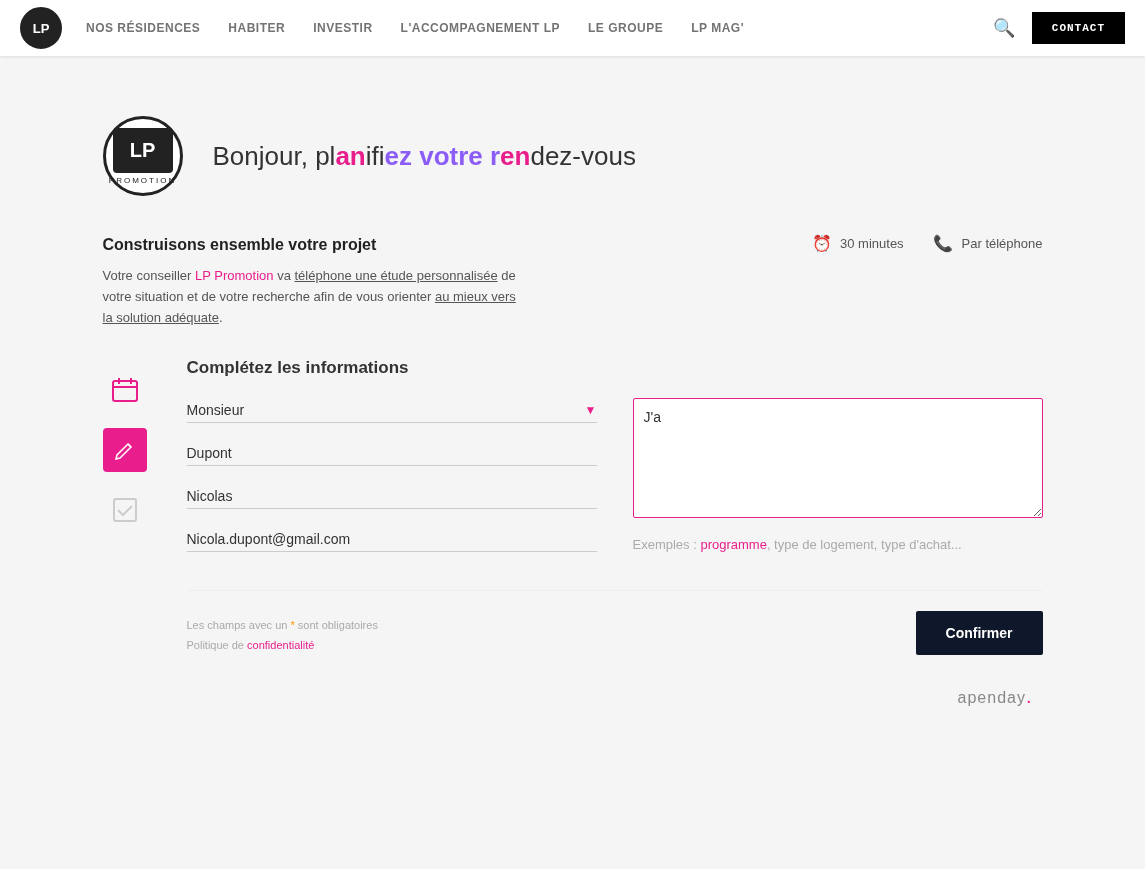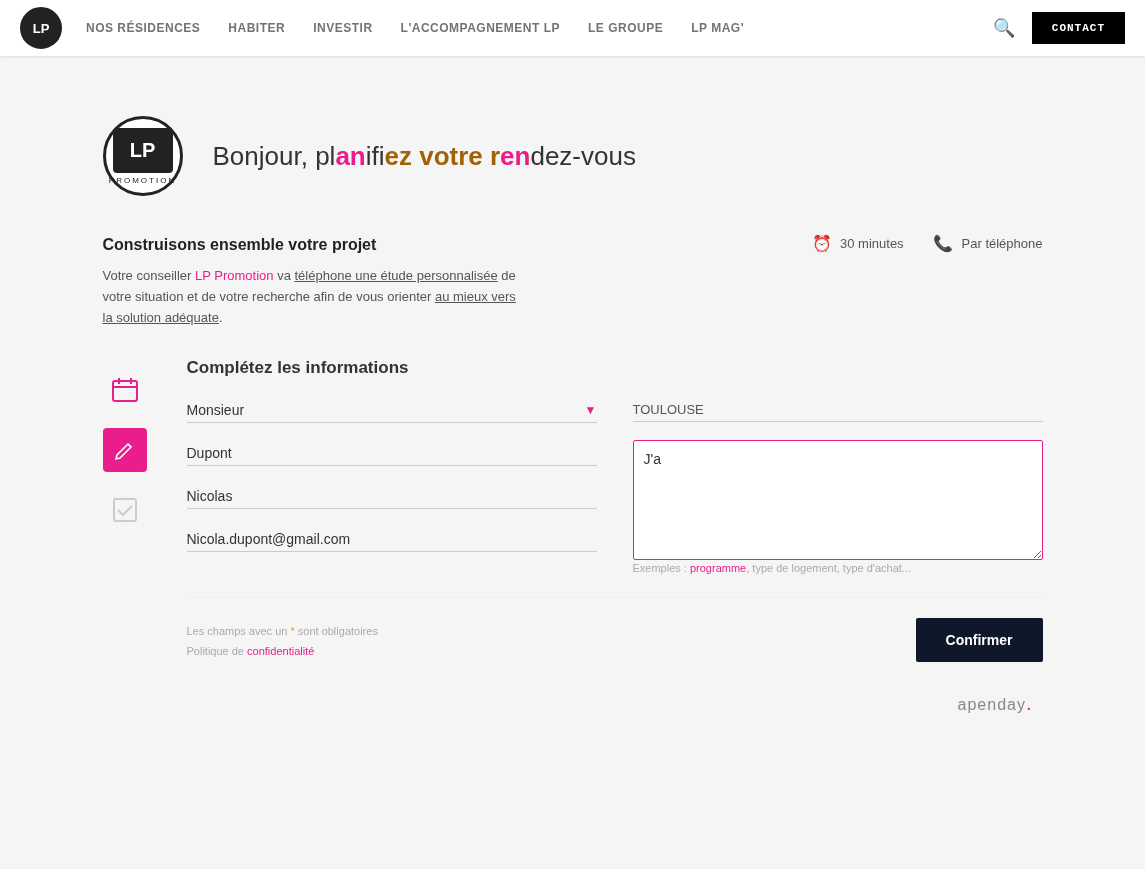--- a/index.html
+++ b/index.html
@@ -136,21 +136,21 @@
       letter-spacing: 2px;
       text-transform: uppercase;
       margin-top: 3px;
     }
     .intro-title {
       font-size: 26px;
       font-weight: 400;
       color: #333;
     }
     .intro-title .highlight-plan { color: #e91e8c; font-weight: 700; }
-    .intro-title .highlight-ifi { color: #a16207; font-weight: 700; margin-top: 36px; }
+    .intro-title .highlight-ifi { color: #8b5cf6; font-weight: 700; margin-top: 36px; }
     .intro-title .highlight-ren { color: #e91e8c; font-weight: 700; }
 
     
     .info-row {
       margin-bottom: 24px;
     }
     .info-row h2 {
       font-size: 16px;
       font-weight: 700;
       color: #222;
@@ -277,23 +277,23 @@
       border-radius: 2px;
       padding: 10px;
       font-size: 14px;
       color: #333;
       resize: vertical;
       height: 120px;
       outline: none;
       font-family: Arial, sans-serif;
     }
     .textarea-hint {
-      font-size: 11px;
+      font-size: 13px;
       color: #aaa;
-      margin-top: 1px;
+      margin-top: 18px;
       line-height: 1.4;
     }
     .textarea-hint .pink { color: #e91e8c; }
 
     
     .form-divider {
       border: none;
       border-top: 1px solid #eee;
       margin: 20px 0;
     }
@@ -443,23 +443,20 @@
             <input type="text" class="form-input" value="Nicolas" style="">
           </div>
 
           <div class="form-field" style="margin-bottom:18px;">
             <input type="email" class="form-input" value="Nicola.dupont@gmail.com" style="">
           </div>
         </div>
 
         <div>
 
-          <div class="form-field" style="margin-bottom:18px;">
-            <input type="text" class="form-input" value="TOULOUSE" style="text-transform: uppercase; font-size: 13px; color: rgb(85, 85, 85);">
-          </div>
 
           <div class="textarea-wrapper">
             <textarea class="form-textarea" style="">J'a</textarea>
             <div class="textarea-hint">
               Exemples : <span class="pink">programme</span>, type de logement, type d'achat...
             </div>
           </div>
         </div>
       </div>
 

